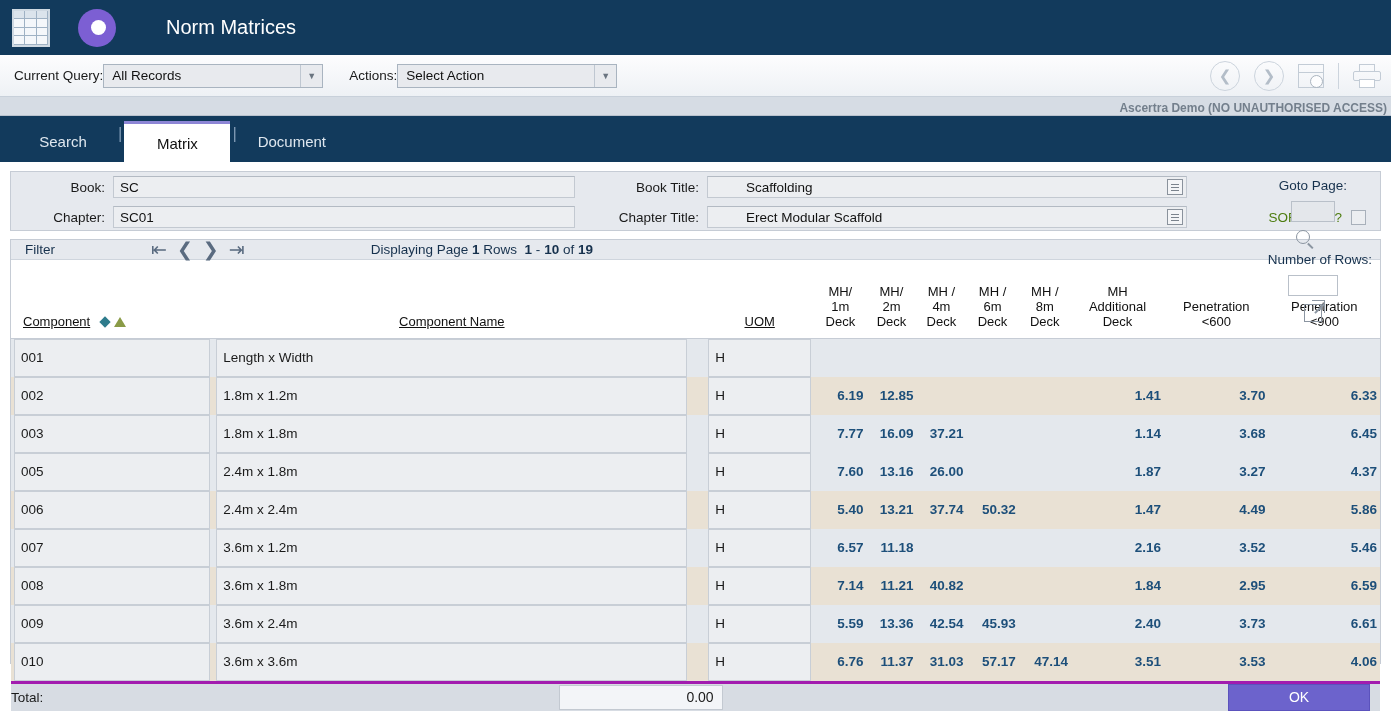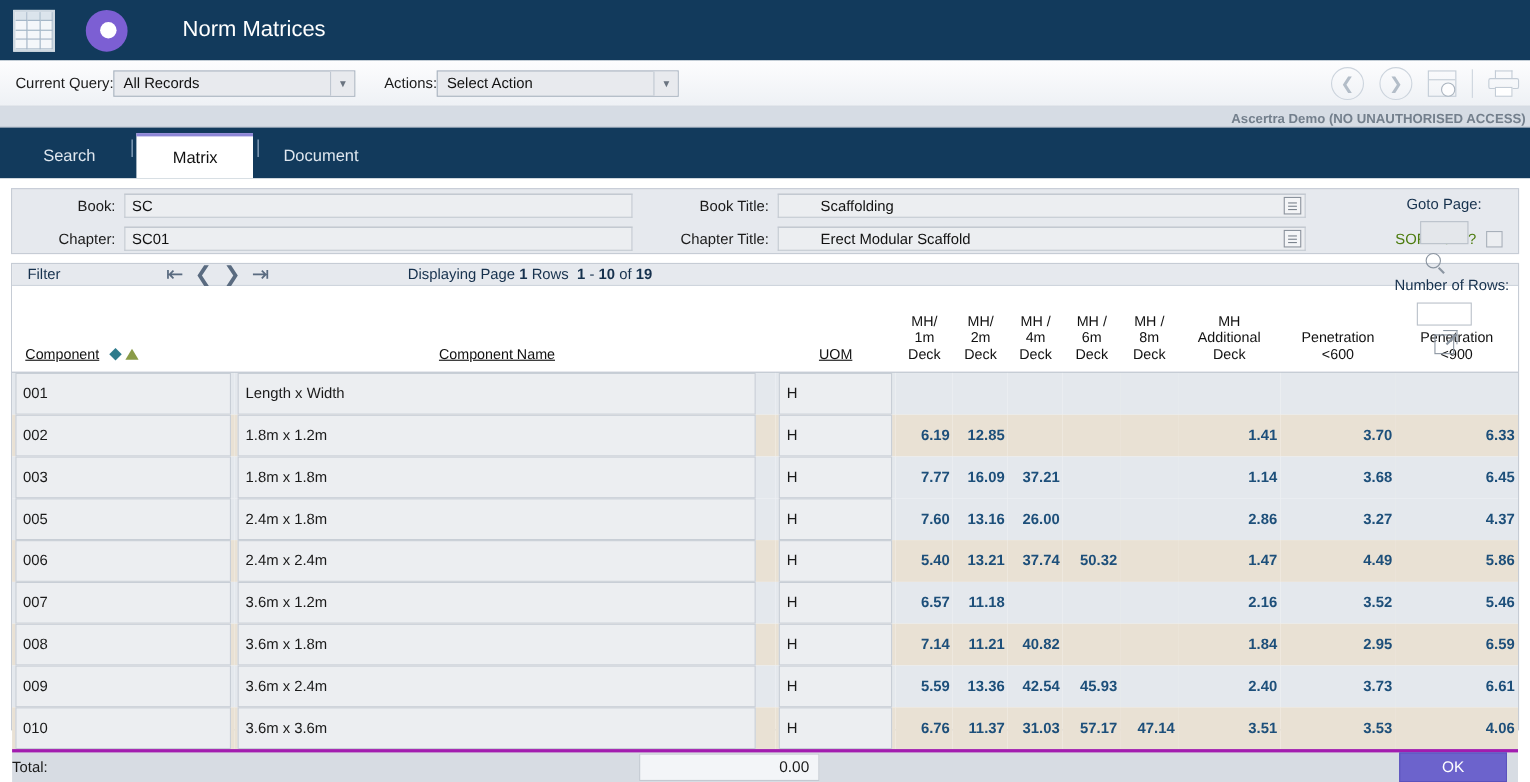--- a/index.html
+++ b/index.html
@@ -297,21 +297,21 @@
     gap: 0;
   }
   .total-label { font-size: 13.5px; color: #1a1a1a; margin-right: 10px; }
   .total-input {
     width: 164px; height: 25px;
     background: #f3f5f8; border: 1px solid #c3c9d1;
     display: flex; align-items: center; justify-content: flex-end;
     padding-right: 8px; font-size: 14px; color: #1a1a1a;
   }
   .ok-btn {
-    width: 98px; height: 27px;
+    width: 142px; height: 27px;
     background: #6c63cc;
     color: #ffffff;
     font-size: 14px;
     display: flex; align-items: center; justify-content: center;
     border: 1px solid #5b52bd;
   }
 </style>
 </head>
 <body>
 
@@ -561,21 +561,21 @@
           </td>
           <td class="gap"></td>
           <td class="uom">
             <div class="cellbox">H</div>
           </td>
           <td class="num">7.60</td>
           <td class="num">13.16</td>
           <td class="num">26.00</td>
           <td class="num"></td>
           <td class="num"></td>
-          <td class="num">2.86</td>
+          <td class="num">1.87</td>
           <td class="num">3.27</td>
           <td class="num">4.37</td>
         </tr>
         <tr class="r-even">
           <td class="comp">
             <div class="cellbox">006</div>
           </td>
           <td class="cname">
             <div class="cellbox">2.4m x 2.4m</div>
           </td>

